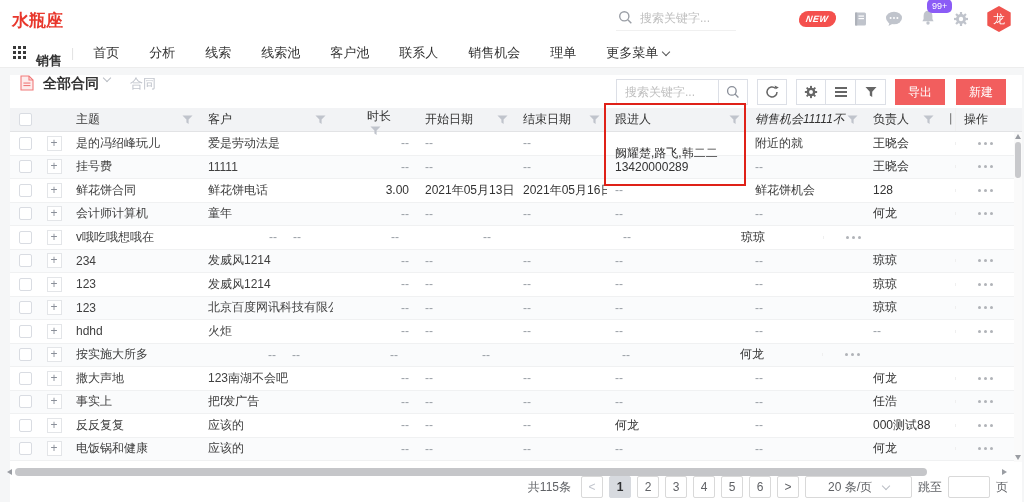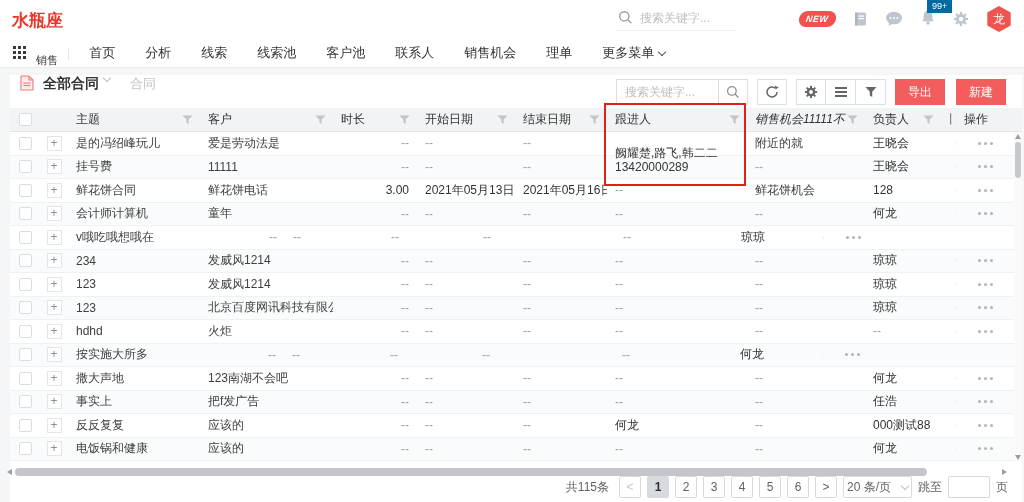--- a/index.html
+++ b/index.html
@@ -8,26 +8,26 @@
 
   
   .topbar { height:38px; background:#fff; position:relative; }
   .logo { position:absolute; left:12px; top:9px; font-size:17px; font-weight:bold; color:#e8372c; }
   .global-search { position:absolute; left:616px; top:7px; height:24px; display:flex; align-items:center; gap:7px; border-bottom:1px solid #f0f0f0; padding:0 4px 2px 2px; }
   .global-search input { border:none; outline:none; width:92px; font-size:12px; color:#333; font-family:"Liberation Sans", sans-serif; }
   .global-search input::placeholder { color:#bfbfbf; }
   .top-icons { position:absolute; right:12px; top:0; height:38px; display:flex; align-items:center; gap:17px; }
   .badge-new { background:#f4504d; color:#fff; font-size:9px; font-weight:bold; font-style:italic; padding:3px 7px; border-radius:9px; transform:skewX(-8deg); letter-spacing:.5px; }
   .bell-wrap { position:relative; }
-  .badge-count { position:absolute; top:-10px; left:7px; background:#0369a1; color:#fff; font-size:9px; line-height:1; padding:2.5px 5px; border-radius:0; }
+  .badge-count { position:absolute; top:-10px; left:7px; background:#8b5cf6; color:#fff; font-size:9px; line-height:1; padding:2.5px 5px; border-radius:5px; }
   .avatar { width:26px; height:26px; background:#f0544f; color:#fff; display:flex; align-items:center; justify-content:center; font-size:12px; clip-path:polygon(50% 0,95% 25%,95% 75%,50% 100%,5% 75%,5% 25%); }
 
   
   .navbar { height:30px; display:flex; align-items:center; background:#fff; border-bottom:1px solid #ededed; padding-left:13px; }
-  .nav-module { font-weight:normal; font-size:11px; margin:16px 9px 0 10px; }
+  .nav-module { font-weight:bold; font-size:13px; margin:16px 9px 0 10px; }
   .nav-divider { color:#e3e3e3; margin-right:4px; }
   .nav-item { padding:0 15px; font-size:13px; color:#333; cursor:pointer; white-space:nowrap; }
   .chev { display:inline-block; width:6px; height:6px; border-right:1.4px solid #555; border-bottom:1.4px solid #555; transform:rotate(45deg); margin-left:5px; margin-bottom:2px; }
   .chev.gray { border-color:#b9bdc4; }
 
   
   .page { background:#f5f6f7; height:434px; padding:7px 2px 0 10px; }
   .card { background:#fff; width:1012px; height:427px; position:relative; }
 
   
@@ -75,21 +75,21 @@
   .tri-left { width:0; height:0; border-top:3px solid transparent; border-bottom:3px solid transparent; border-right:5px solid #9a9da3; margin-right:3px; cursor:pointer; }
   .tri-right { width:0; height:0; border-top:3px solid transparent; border-bottom:3px solid transparent; border-left:5px solid #9a9da3; margin-left:auto; margin-right:8px; cursor:pointer; }
   .hthumb { width:912px; height:8px; background:#c5c6c9; border-radius:4px; cursor:pointer; }
 
   
   .pagination { position:absolute; right:14px; bottom:4px; display:flex; align-items:center; gap:6px; color:#606266; }
   .pg-total { margin-right:4px; color:#606266; }
   .page-btn { min-width:22px; height:22px; border:1px solid #d9d9d9; border-radius:2px; display:flex; align-items:center; justify-content:center; background:#fff; color:#606266; cursor:pointer; padding:0 4px; }
   .page-btn.active { background:#d7dadf; border-color:#d7dadf; color:#303133; font-weight:bold; }
   .page-btn.disabled { color:#c0c4cc; cursor:default; }
-  .size-select { height:22px; border:1px solid #d9d9d9; border-radius:2px; display:flex; align-items:center; gap:6px; padding:0 3px; cursor:pointer; background:#fff; }
+  .size-select { height:22px; border:1px solid #d9d9d9; border-radius:2px; display:flex; align-items:center; gap:6px; padding:0 22px; cursor:pointer; background:#fff; }
   .jump-input { width:42px; height:22px; border:1px solid #d9d9d9; border-radius:2px; outline:none; padding:0 4px; font-family:"Liberation Sans", sans-serif; }
 
   
   .hl-box { position:absolute; left:604px; top:103px; width:142px; height:83px; border:2px solid #df2118; z-index:9; pointer-events:none; }
 </style>
 </head>
 <body>
 
 <div class="topbar">
   <div class="logo">水瓶座</div>
@@ -260,21 +260,21 @@
           </span>
         </div>
         <div class="th" style="width: 133px;">
           <span>客户</span>
           <span class="funnel">
             <svg width="11" height="11" viewBox="0 0 12 12">
               <path d="M0.5 1.5 h11 L7.2 6 V10.8 L4.8 9.2 V6 Z" fill="#c0c4cc"></path>
             </svg>
           </span>
         </div>
-        <div class="th" style="width: 84px;">
+        <div class="th" style="width: 84px; flex-direction: column;">
           <span>时长</span>
           <span class="funnel">
             <svg width="11" height="11" viewBox="0 0 12 12">
               <path d="M0.5 1.5 h11 L7.2 6 V10.8 L4.8 9.2 V6 Z" fill="#c0c4cc"></path>
             </svg>
           </span>
         </div>
         <div class="th" style="width: 98px;">
           <span>开始日期</span>
           <span class="funnel">

